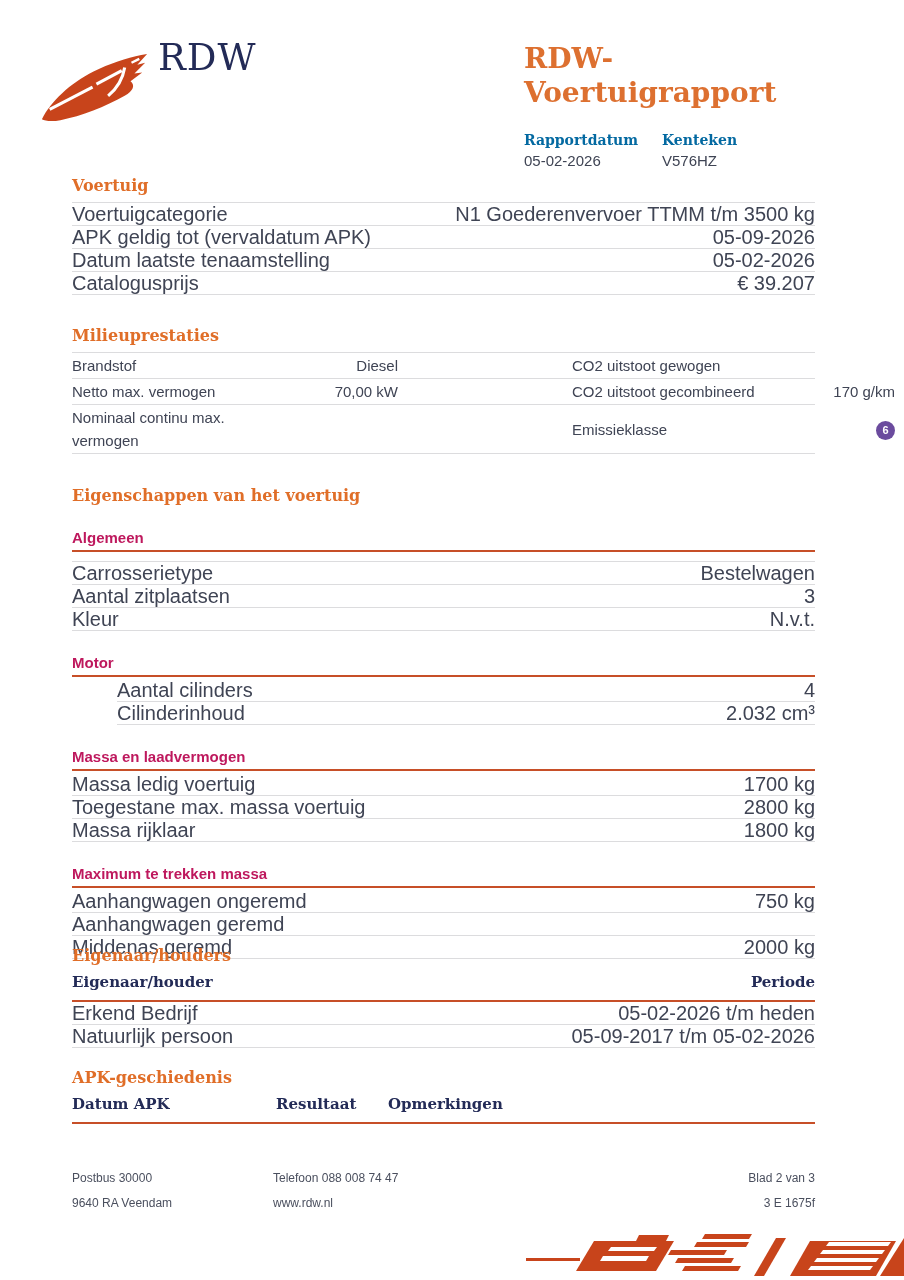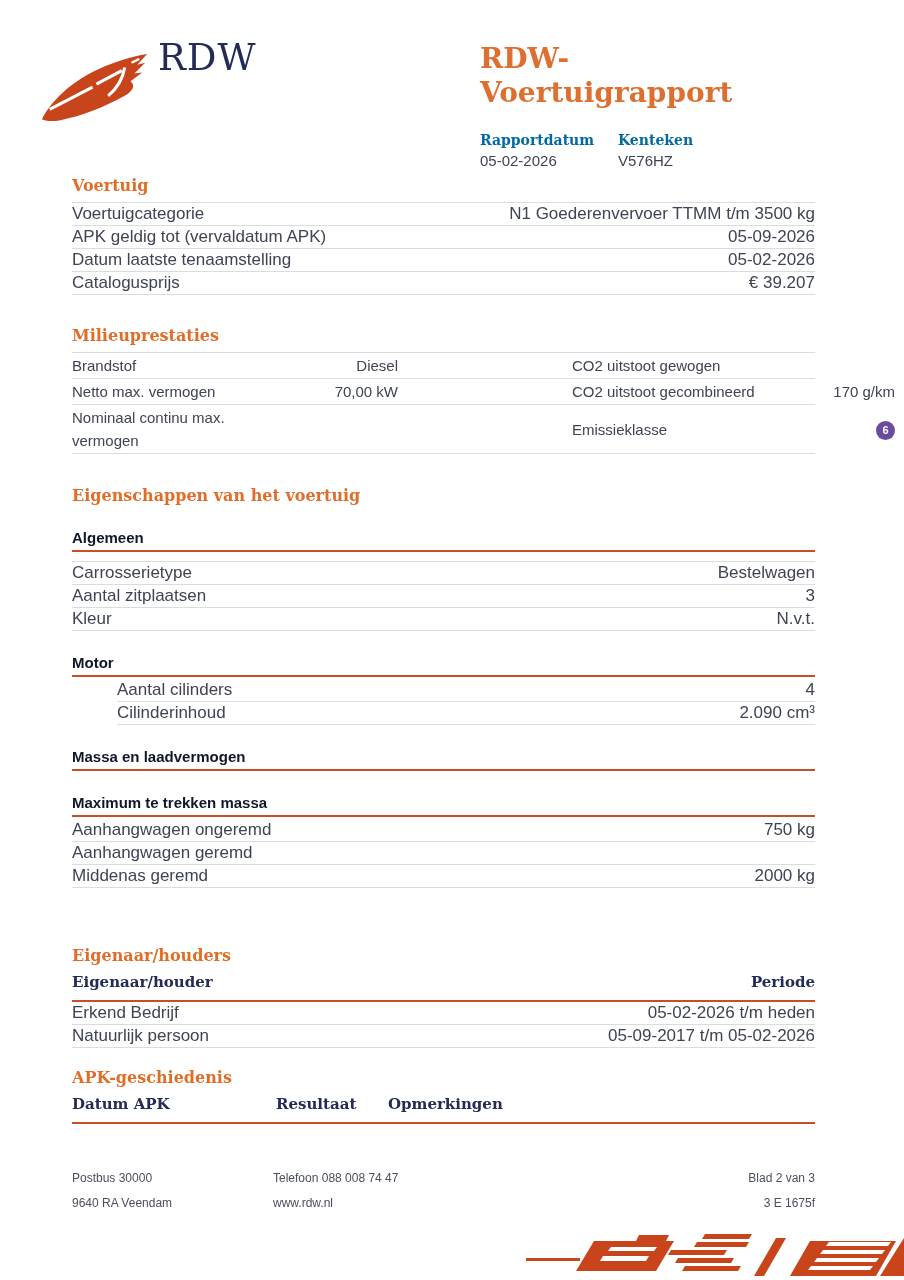--- a/index.html
+++ b/index.html
@@ -13,21 +13,21 @@
   }
   .abs { position:absolute; }
 
   
   .logo-swoosh { left:38px; top:50px; width:112px; height:80px; }
   .logo-text {
     left:158px; top:36px;
     font-family:"DejaVu Serif", serif;
     font-weight:normal; font-size:37px; color:#232b57; letter-spacing:1px;
   }
-  .title-block { left:480px; top:42px; width:320px; }
+  .title-block { left:524px; top:42px; width:320px; }
   .doc-title {
     font-family:"DejaVu Serif", serif;
     font-weight:bold; font-size:28px; color:#dd7030; line-height:34px;
   }
   .meta-row { display:flex; margin-top:20px; }
   .meta-col1 { width:138px; }
   .meta-label {
     font-family:"DejaVu Serif", serif;
     font-weight:bold; font-size:14px; color:#0369a1; line-height:20px;
   }
@@ -36,21 +36,21 @@
   
   .content { left:72px; width:743px; }
   .sec-title {
     font-family:"DejaVu Serif", serif;
     font-weight:bold; font-size:16px; color:#e06e28; line-height:20px;
     margin-bottom:6px;
   }
   .rows { border-top:1px solid #dcdcde; }
   .row {
     display:flex; justify-content:space-between;
-    font-size:17px; line-height:20px; padding:1px 0;
+    font-size:20px; line-height:20px; padding:1px 0;
     border-bottom:1px solid #dcdcde;
   }
   .row .lbl { text-align:left; }
   .row .val { text-align:right; white-space:nowrap; }
 
   
   .mrow {
     display:grid;
     grid-template-columns:220px 86px 134px 205px 98px;
     font-size:15px; line-height:23px; padding:1px 0;
@@ -64,21 +64,21 @@
     display:inline-flex; align-items:center; justify-content:center;
     width:19px; height:19px; border-radius:50%;
     background:#6b4b9e; color:#ffffff; font-size:11px; font-weight:bold;
     vertical-align:middle;
   }
 
   
   .subsec { margin-top:22px; }
   .subsec:first-of-type { margin-top:2px; }
   .sub-title {
-    font-size:15px; font-weight:bold; color:#0f172a; line-height:20px;
+    font-size:15px; font-weight:bold; color:#be185d; line-height:20px;
     border-bottom:2px solid #c74f28; padding-bottom:2px;
   }
   .subsec .rows { margin-top:9px; }
 
   
   .thead {
     display:flex; justify-content:space-between;
     font-family:"DejaVu Serif", serif; font-weight:bold;
     font-size:15px; color:#232b57; line-height:20px;
     border-bottom:2px solid #c74f28; padding-bottom:8px;
@@ -196,27 +196,41 @@
 
   <div class="subsec">
     <div class="sub-title">Motor</div>
     <div class="rows" style="border-top:none; margin-top:2px;margin-left:45px;">
       <div class="row">
         <span class="lbl">Aantal cilinders</span>
         <span class="val">4</span>
       </div>
       <div class="row">
         <span class="lbl">Cilinderinhoud</span>
-        <span class="val">2.090 cm³</span>
+        <span class="val">2.032 cm³</span>
       </div>
     </div>
   </div>
 
   <div class="subsec">
     <div class="sub-title">Massa en laadvermogen</div>
+    <div class="rows" style="border-top:none; margin-top:2px;">
+      <div class="row">
+        <span class="lbl">Massa ledig voertuig</span>
+        <span class="val">1700 kg</span>
+      </div>
+      <div class="row">
+        <span class="lbl">Toegestane max. massa voertuig</span>
+        <span class="val">2800 kg</span>
+      </div>
+      <div class="row">
+        <span class="lbl">Massa rijklaar</span>
+        <span class="val">1800 kg</span>
+      </div>
+    </div>
   </div>
 
   <div class="subsec">
     <div class="sub-title">Maximum te trekken massa</div>
     <div class="rows" style="border-top:none; margin-top:2px;">
       <div class="row">
         <span class="lbl">Aanhangwagen ongeremd</span>
         <span class="val">750 kg</span>
       </div>
       <div class="row">

